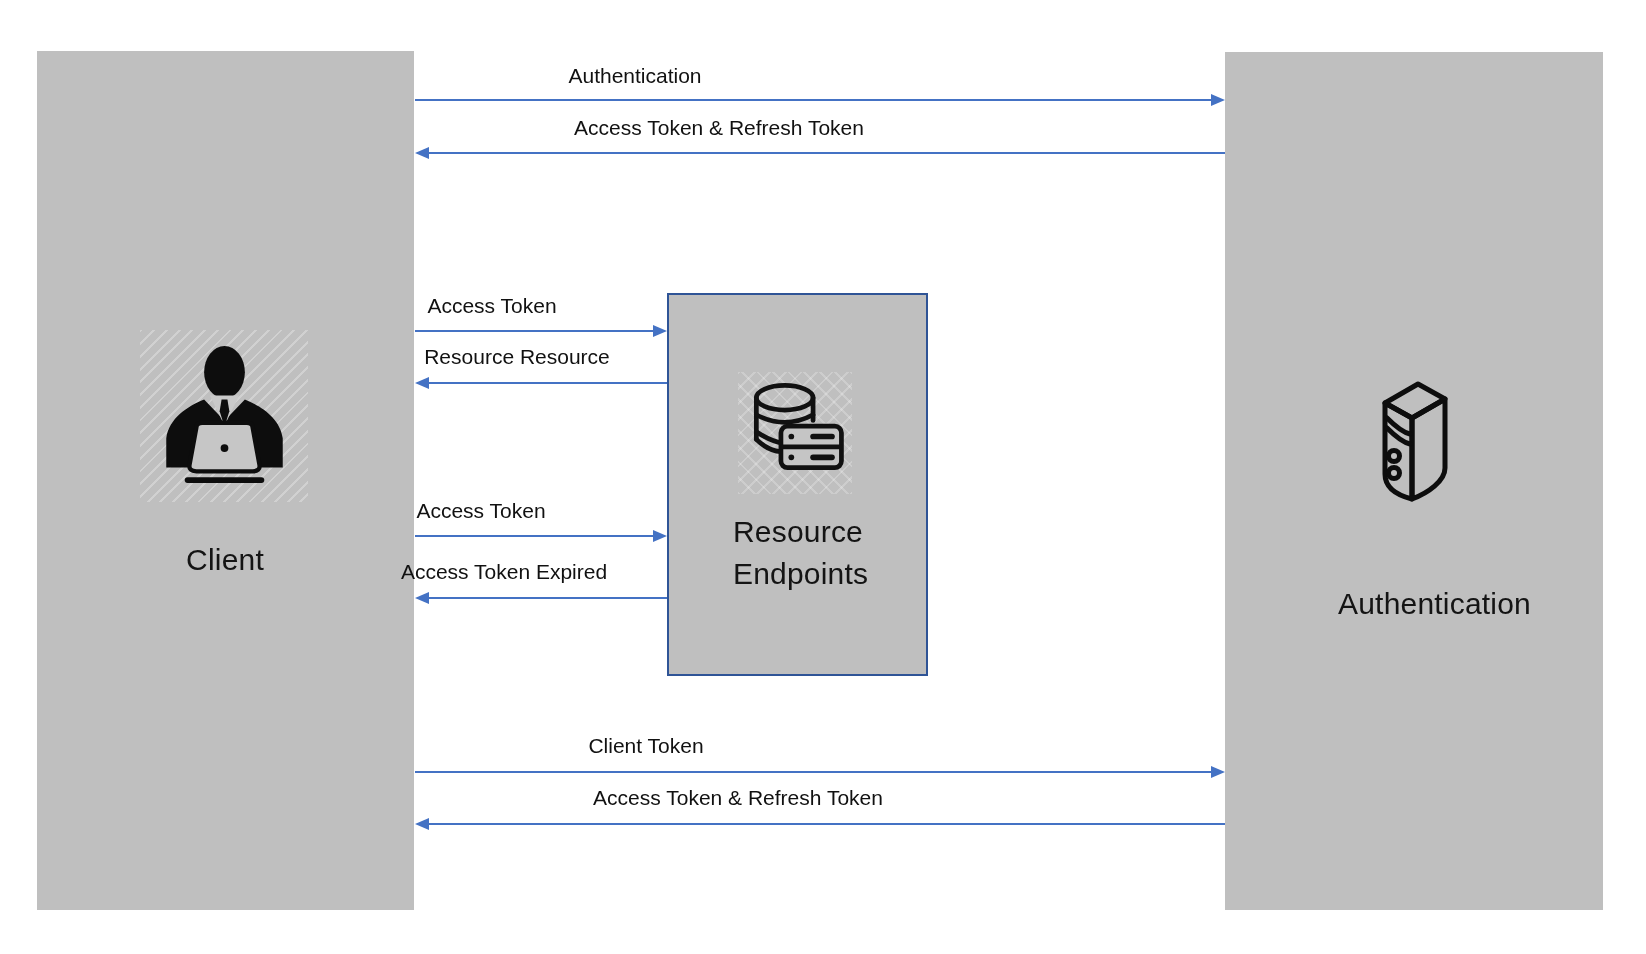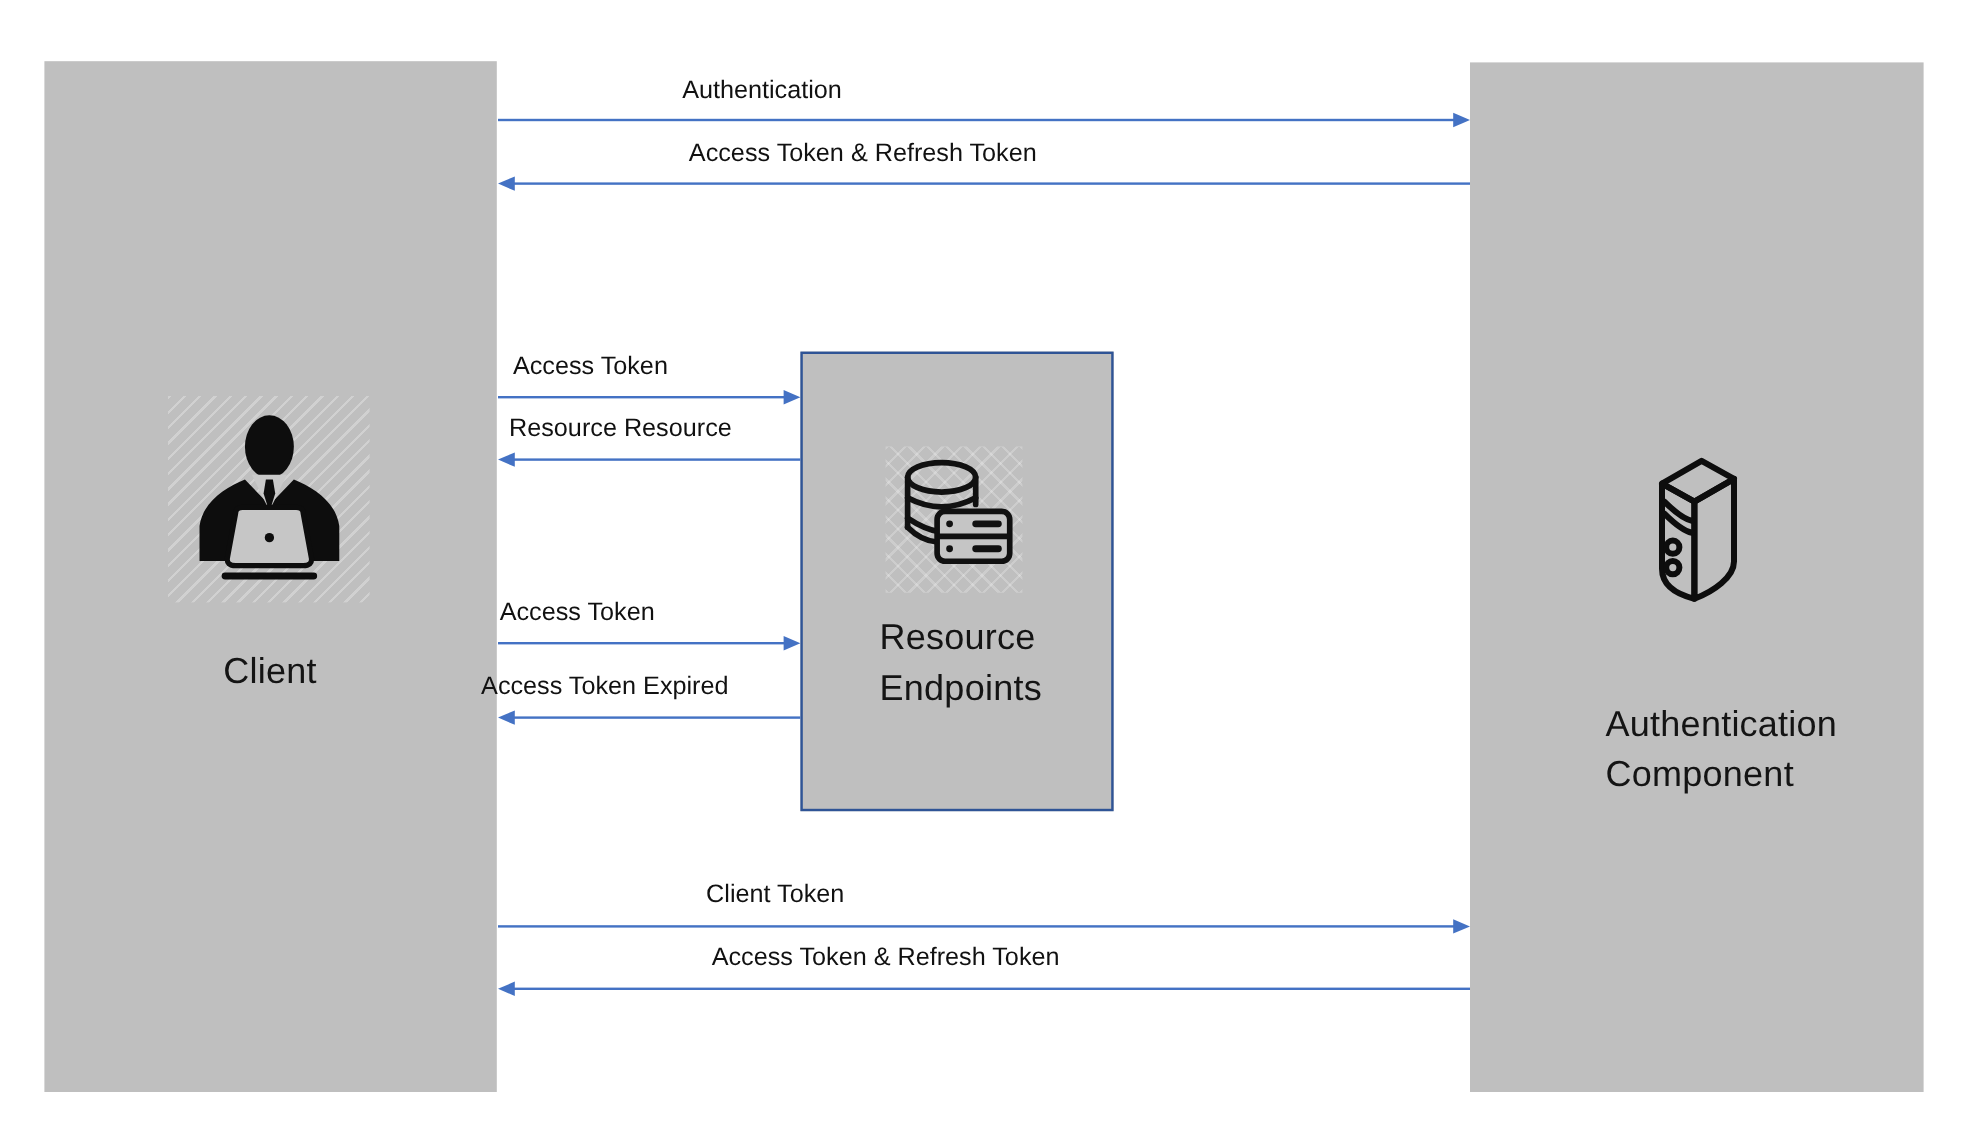--- a/index.html
+++ b/index.html
@@ -78,21 +78,20 @@
       <path d="M29,33 L29,104 C29,117 40,125 56,129 L56,48 Z"></path>
       <path d="M56,48 L56,129 C72,123 89,111 89,98 L89,29 Z"></path>
       <path d="M31,48 Q45,62 54,64"></path>
       <path d="M31,58 Q45,72 54,74"></path>
       <circle cx="38" cy="86" r="5.5"></circle>
       <circle cx="38" cy="103" r="5.5"></circle>
     </g>
   </svg>
   <div class="actor-label" style="left:1338px;top:583px;">
     <span class="line">Authentication</span>
-    <span class="line">Component</span>
   </div>
 
   <div class="msg right" style="left:415px;top:94px;width:810px;">
     <div class="line"></div>
     <div class="head"></div>
   </div>
   <div class="msg-label" style="left:635px;top:64px;">Authentication</div>
 
   <div class="msg left" style="left:415px;top:147px;width:810px;">
     <div class="line"></div>

